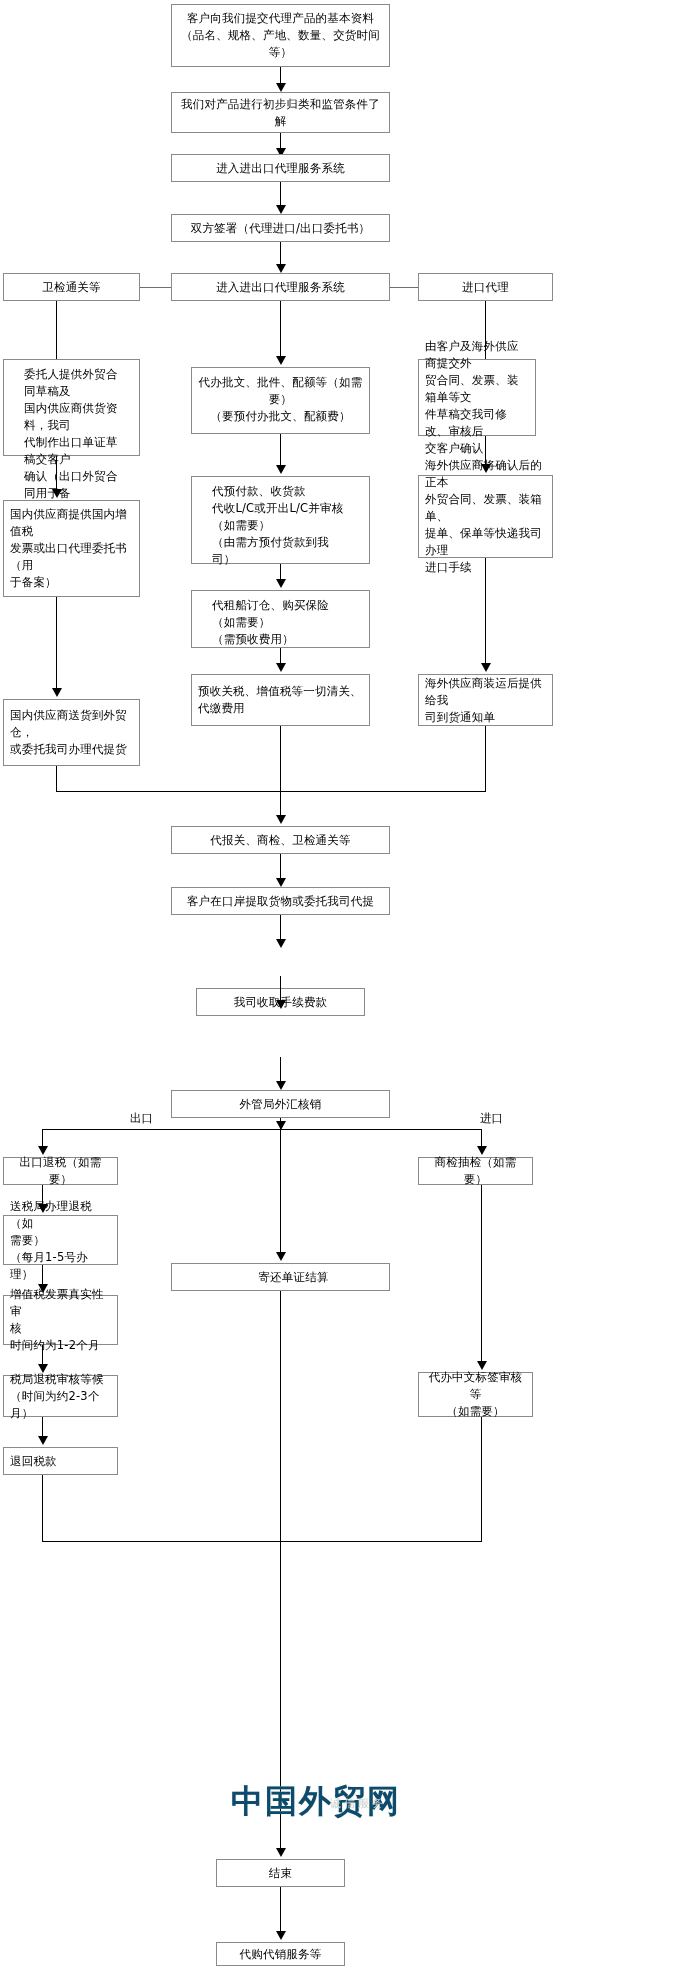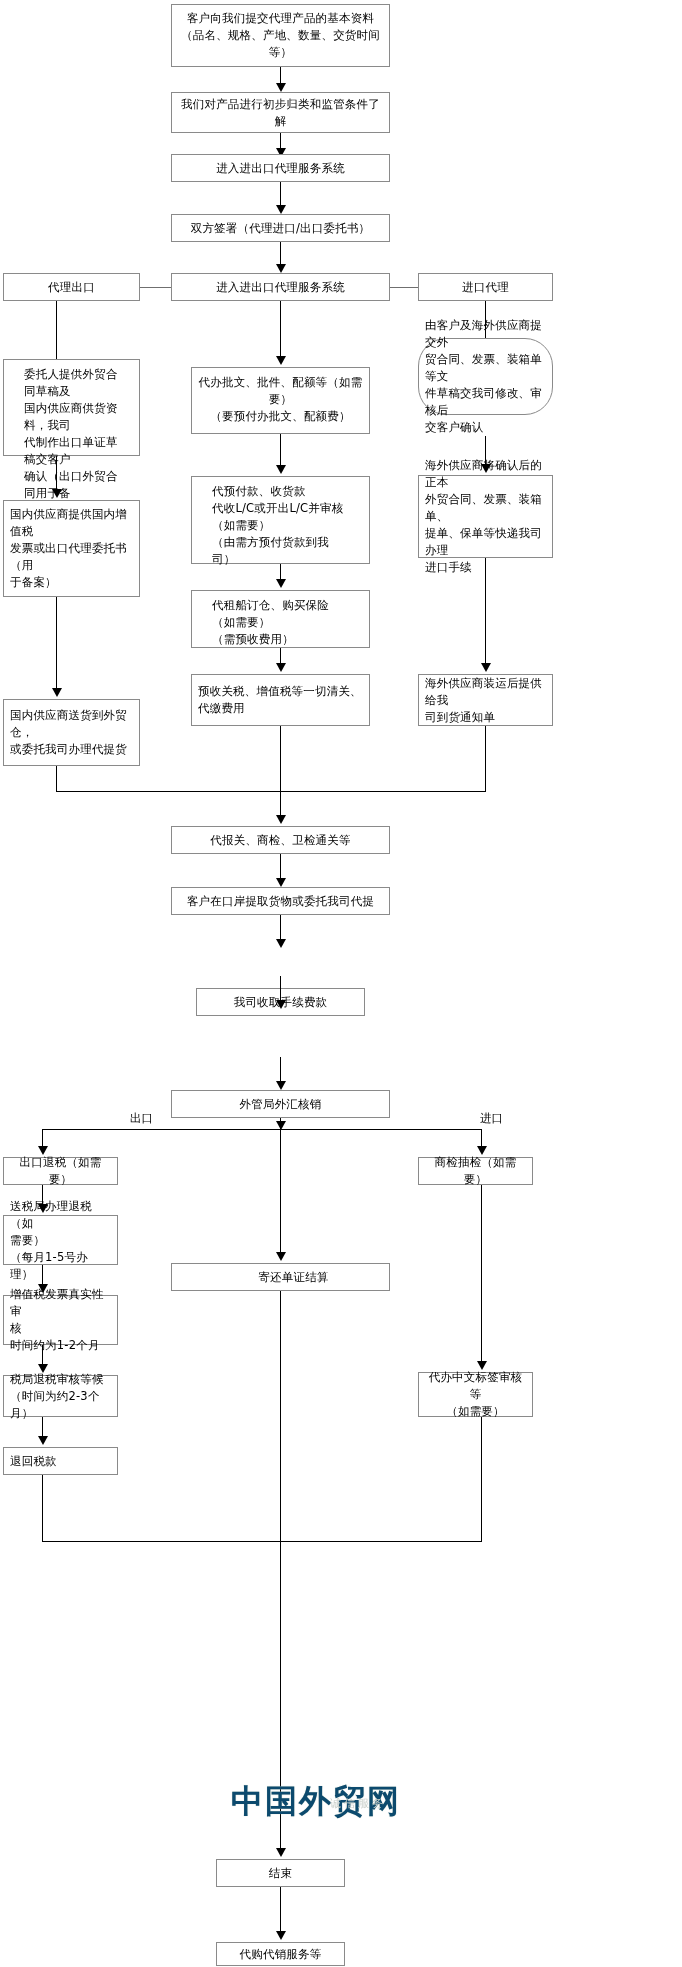--- a/index.html
+++ b/index.html
@@ -138,21 +138,21 @@
   <div class="vline" style="left:280px;top:182px;height:26px;"></div>
   <div class="arrow" style="left:276px;top:205px;"></div>
 
   <div class="box ctr" style="left:171px;top:214px;width:219px;height:28px;">
     <span class="tx">双方签署（代理进口/出口委托书）</span>
   </div>
   <div class="vline" style="left:280px;top:242px;height:27px;"></div>
   <div class="arrow" style="left:276px;top:264px;"></div>
 
   <div class="box ctr" style="left:3px;top:273px;width:137px;height:28px;">
-    <span class="tx">代理出口</span>
+    <span class="tx">卫检通关等</span>
   </div>
   <div class="box ctr" style="left:171px;top:273px;width:219px;height:28px;">
     <span class="tx">进入进出口代理服务系统</span>
   </div>
   <div class="box ctr" style="left:418px;top:273px;width:135px;height:28px;">
     <span class="tx">进口代理</span>
   </div>
 
   <div class="hline-g" style="left:140px;top:287px;width:31px;"></div>
   <div class="hline-g" style="left:390px;top:287px;width:28px;"></div>
@@ -207,21 +207,21 @@
   </div>
 
   <div class="vline" style="left:280px;top:648px;height:18px;"></div>
   <div class="arrow" style="left:276px;top:663px;"></div>
   <div class="box lft" style="left:191px;top:674px;width:179px;height:52px;">
     <span class="tx">预收关税、增值税等一切清关、
 代缴费用</span>
   </div>
 
   <div class="vline" style="left:485px;top:301px;height:58px;"></div>
-  <div class="box lft" style="left:418px;top:338px;width:135px;height:77px;border-radius:28px;">
+  <div class="box lft" style="left:418px;top:359px;width:118px;height:77px;">
     <span class="tx">由客户及海外供应商提交外
 贸合同、发票、装箱单等文
 件草稿交我司修改、审核后
 交客户确认</span>
   </div>
 
   <div class="vline" style="left:485px;top:436px;height:31px;"></div>
   <div class="arrow" style="left:481px;top:464px;"></div>
   <div class="box lft" style="left:418px;top:475px;width:135px;height:83px;">
     <span class="tx">海外供应商将确认后的正本

